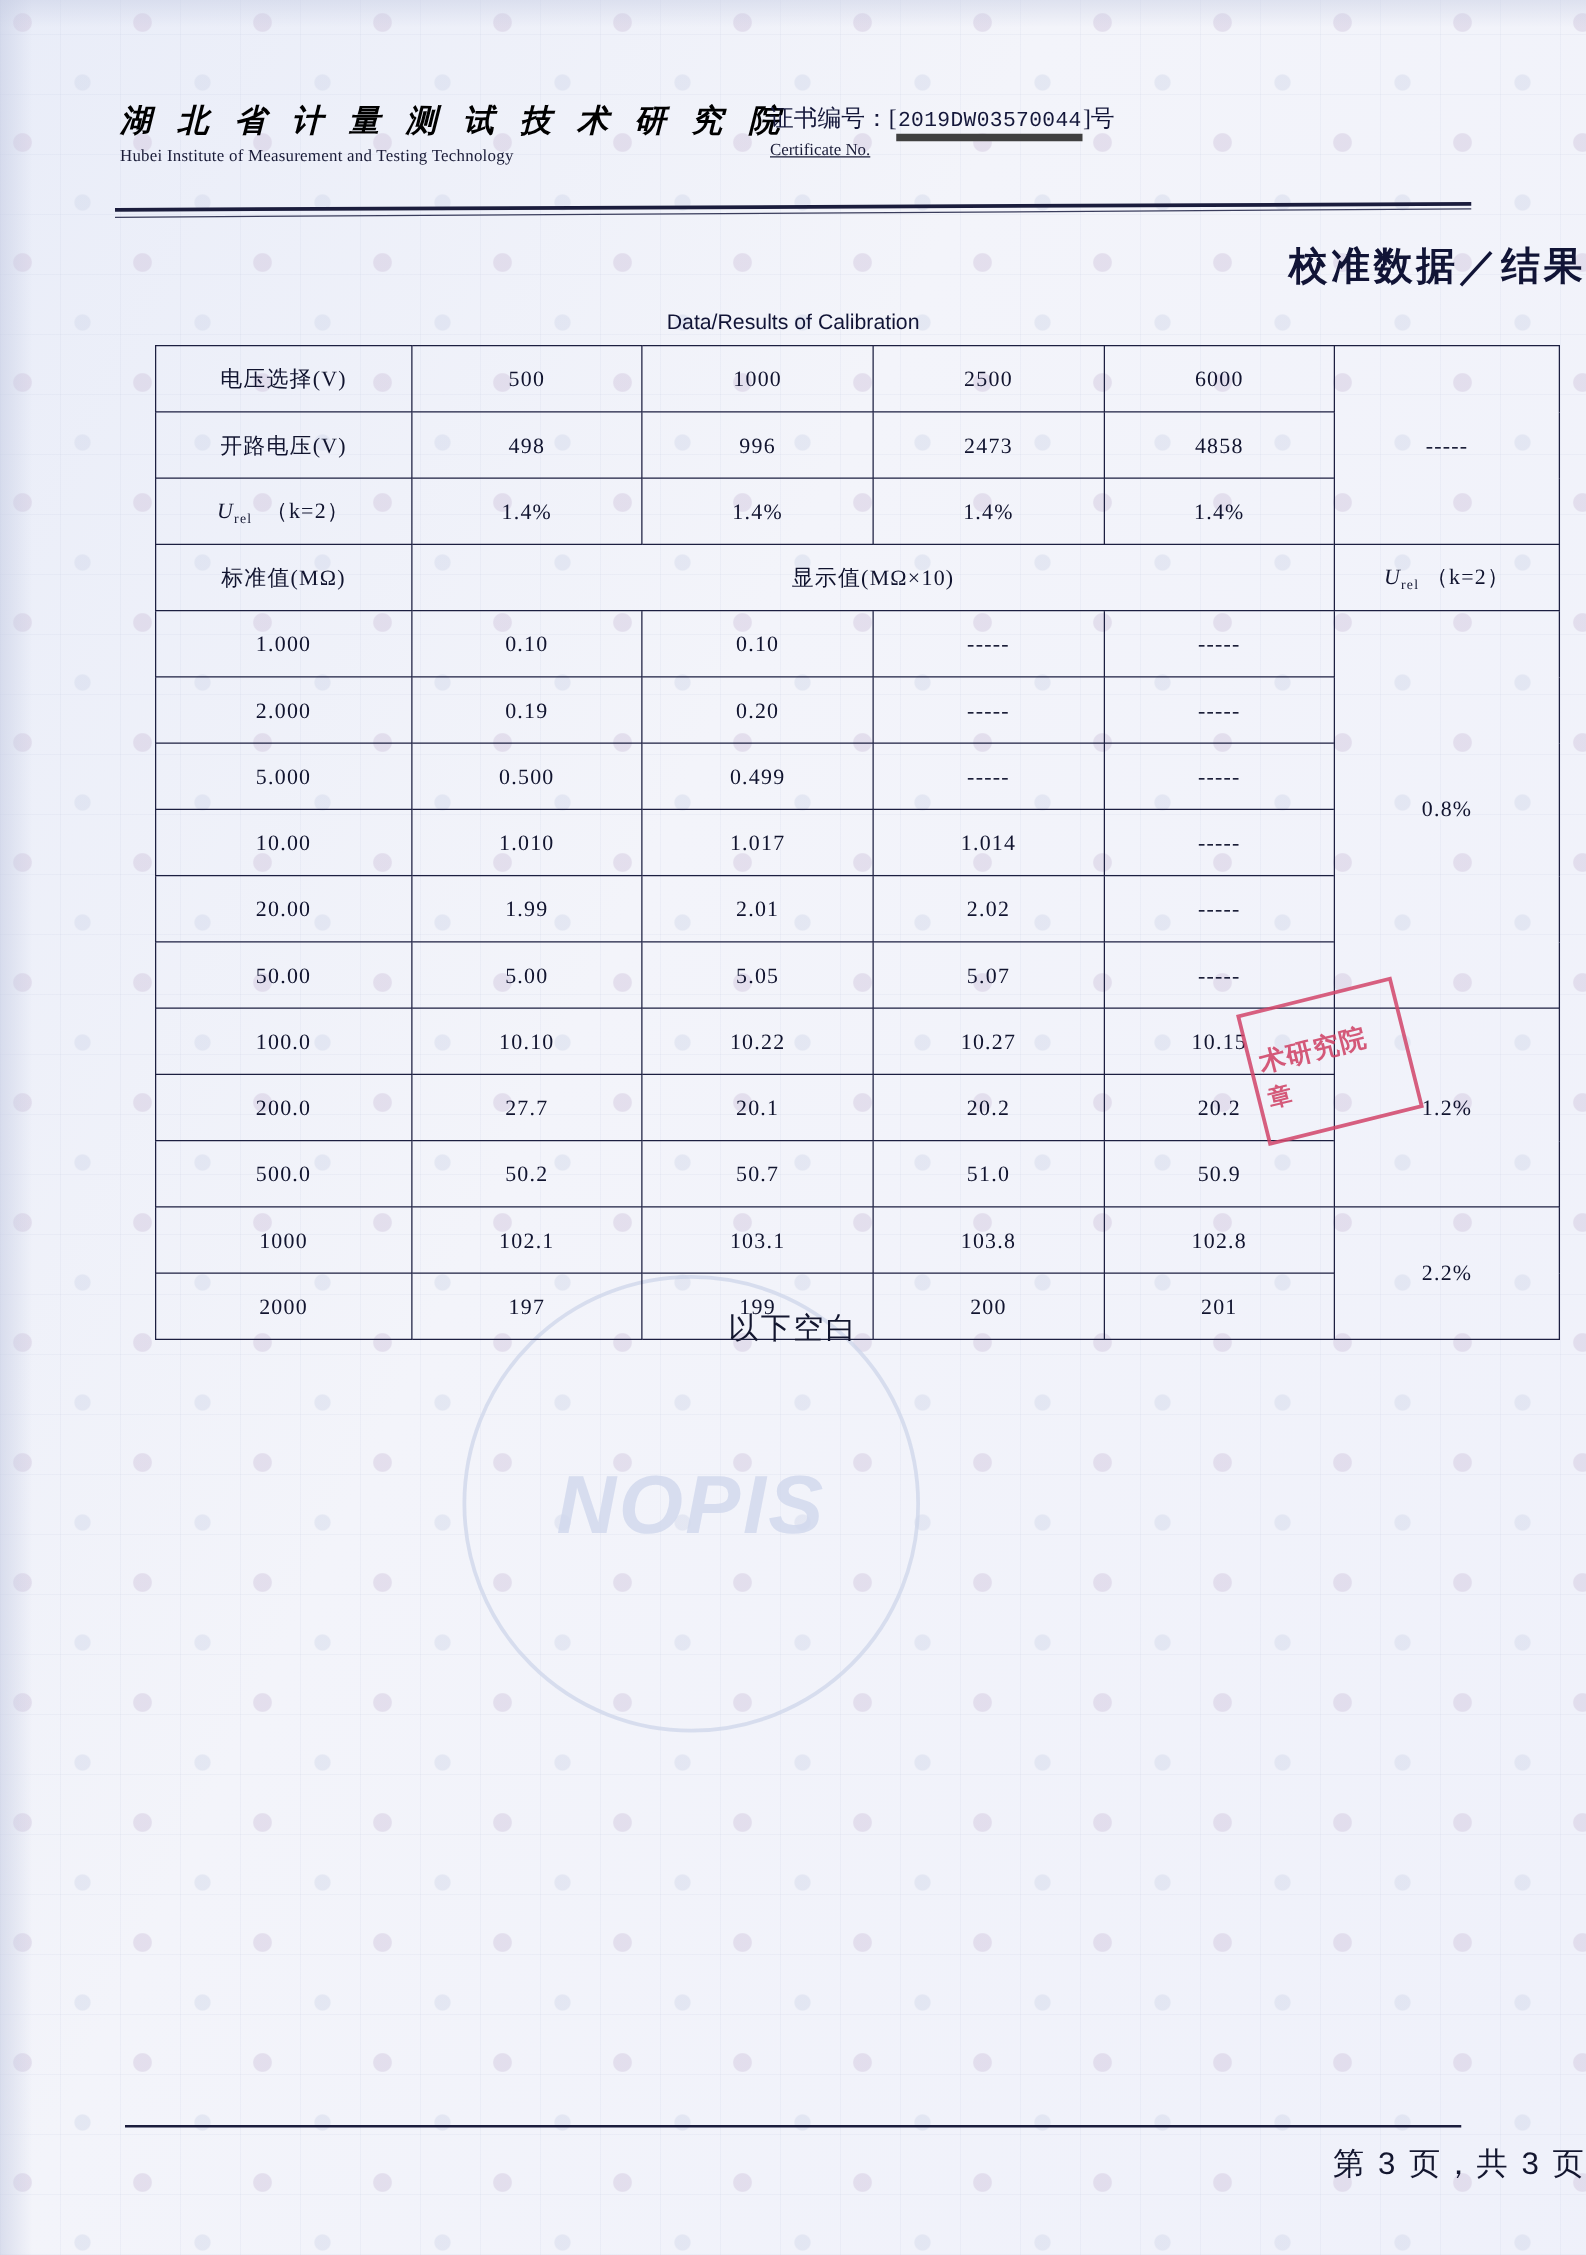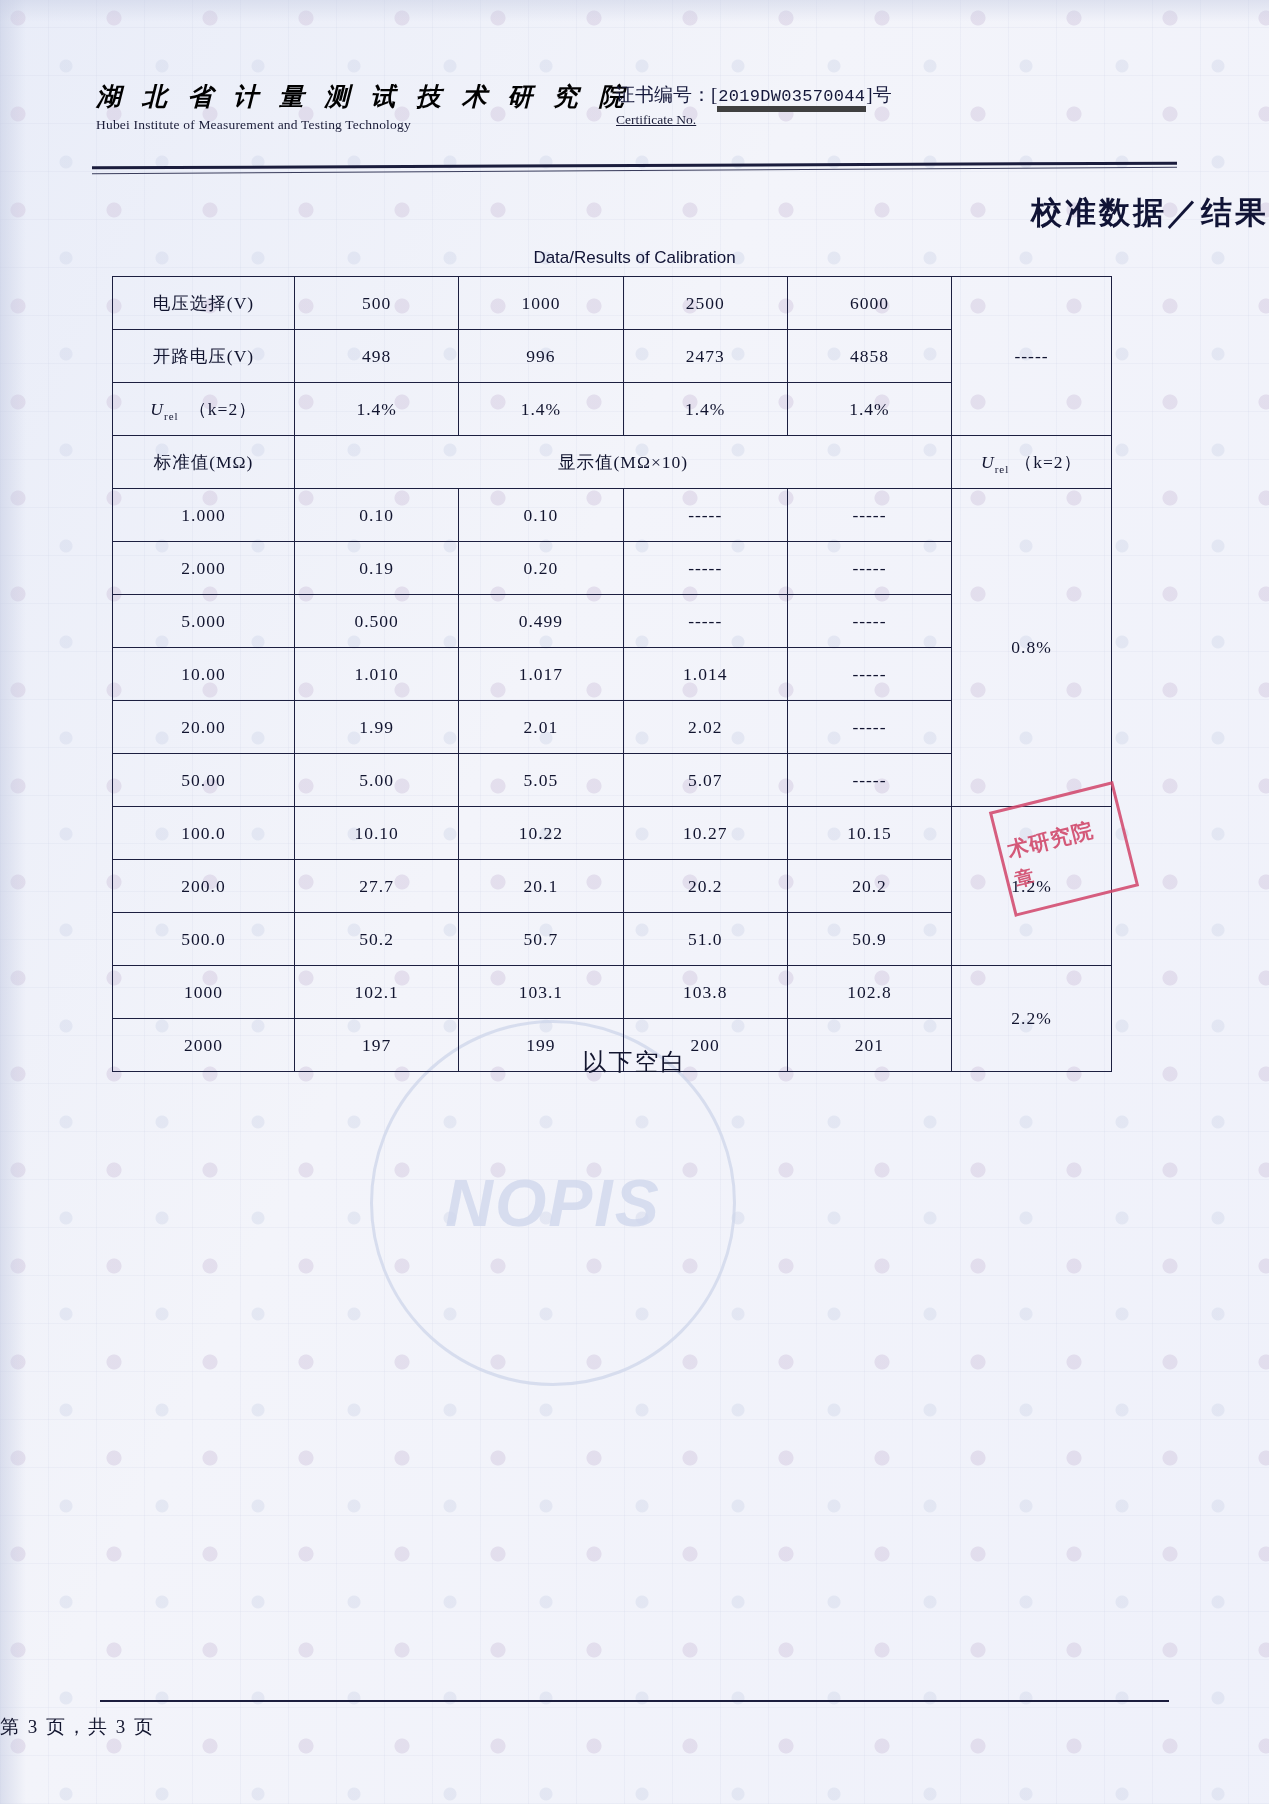--- a/index.html
+++ b/index.html
@@ -157,23 +157,23 @@
     width: 100%;
     text-align: center;
     font-family: "Liberation Sans", sans-serif;
     font-size: 17px;
     color: #111436;
   }
 
   
   table.cal {
     position: absolute;
-    left: 112px;
+    left: 124px;
     top: 276px;
-    width: 1000px;
+    width: 1124px;
     border-collapse: collapse;
     table-layout: fixed;
     background: transparent;
   }
   table.cal td {
     border: 1px solid #1c1f40;
     text-align: center;
     vertical-align: middle;
     height: 50px;
     font-family: "Liberation Serif", serif;
@@ -209,23 +209,23 @@
     right: 100px;
     top: 1700px;
     height: 2px;
     background: #1b1d3d;
   }
   .pagefoot {
     position: absolute;
     top: 1714px;
     left: 0;
     width: 100%;
-    text-align: left;
-    font-family: Liberation Serif, serif;
-    font-size: 19px;
+    text-align: right;
+    font-family: Liberation Sans, sans-serif;
+    font-size: 25px;
     letter-spacing: 2px;
     color: #13162f;
   }
 
   
   #stamp {
     position: absolute;
     left: 1000px;
     top: 795px;
     width: 128px;

